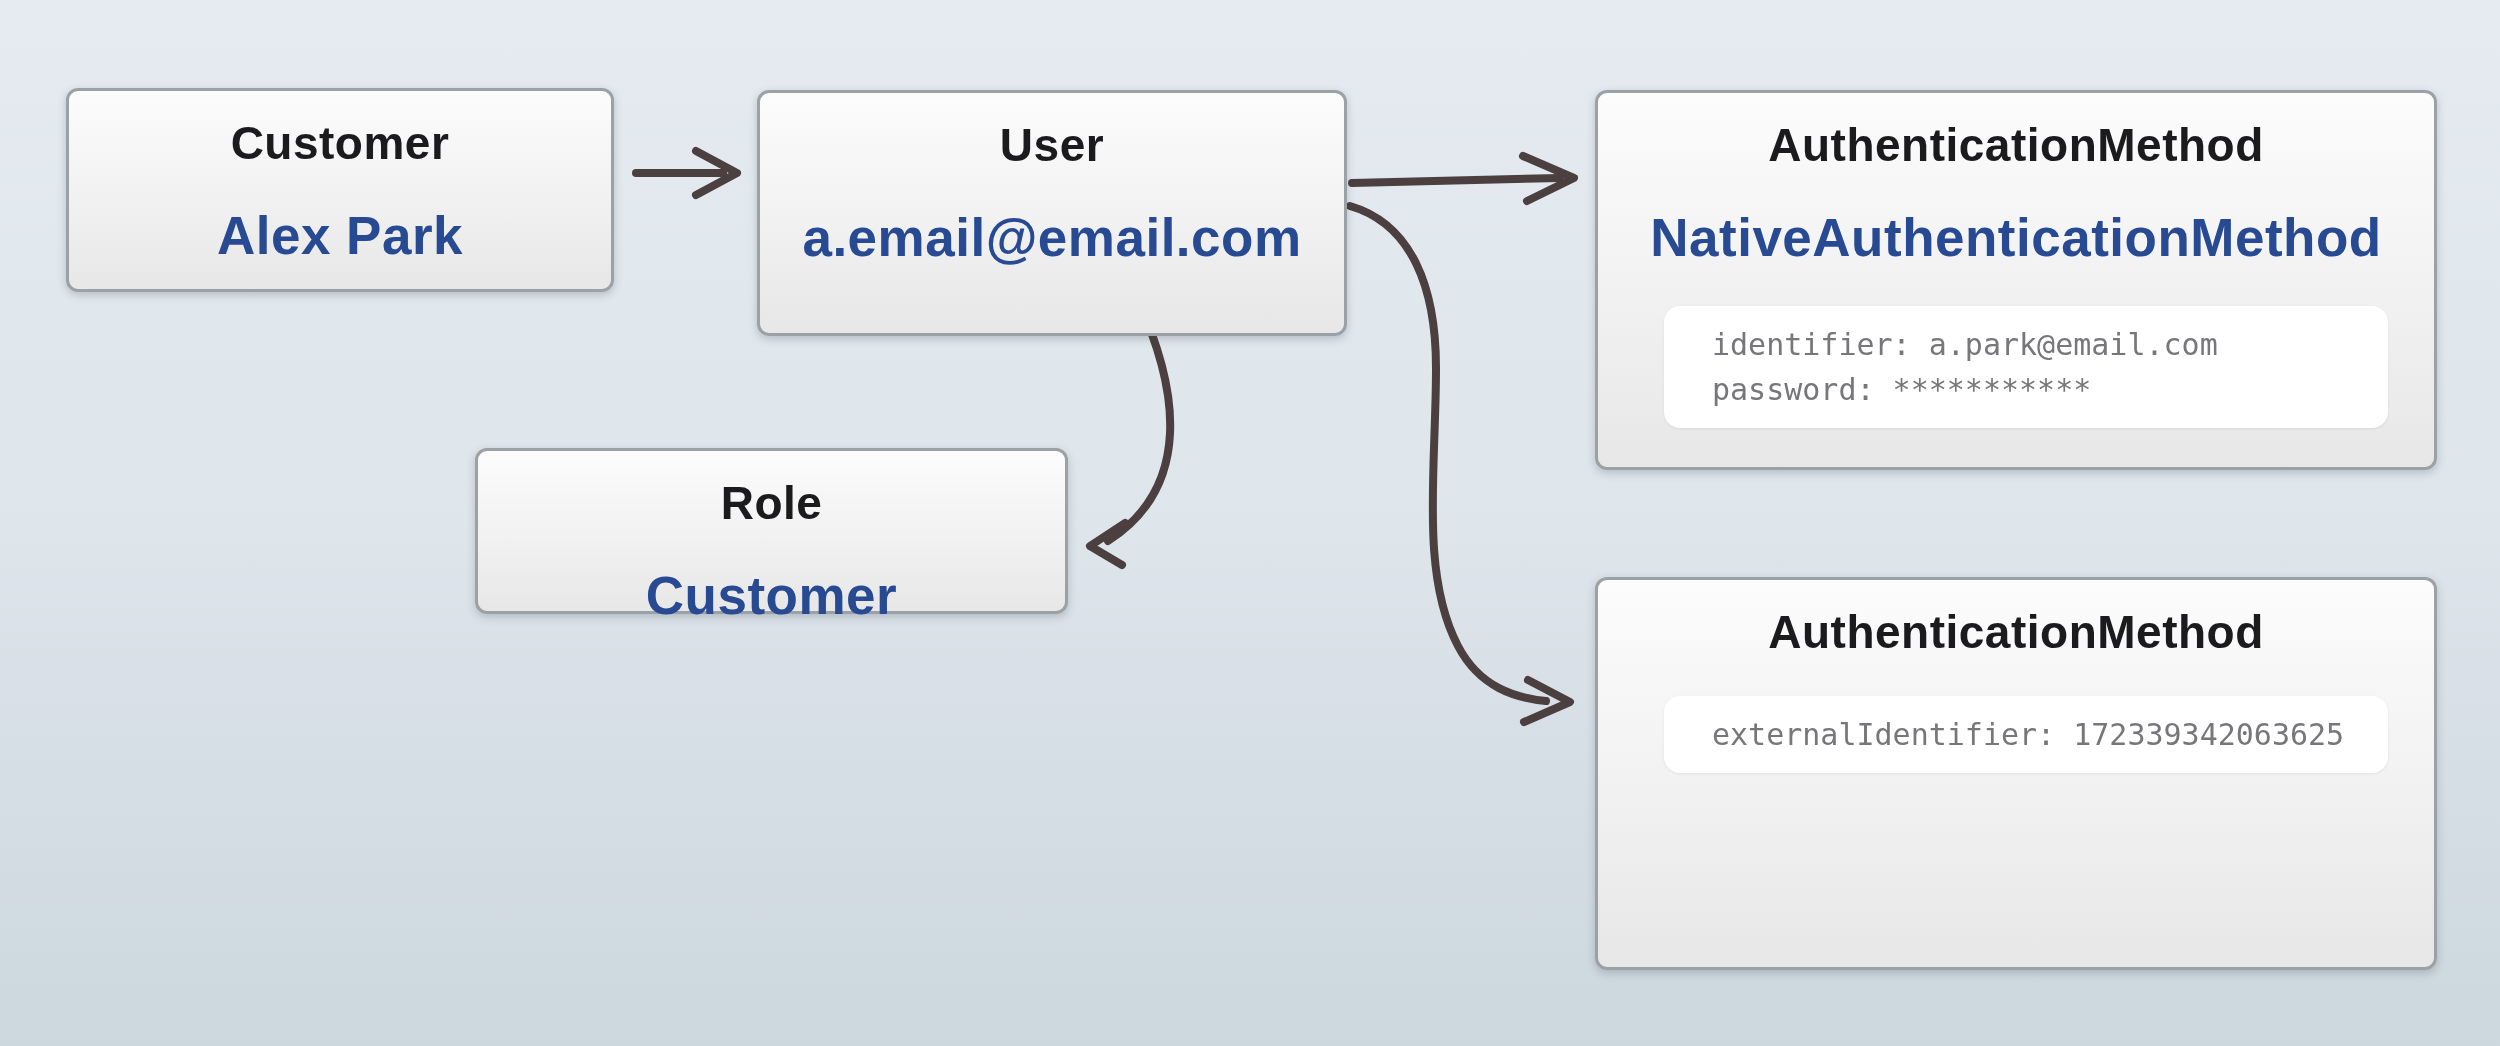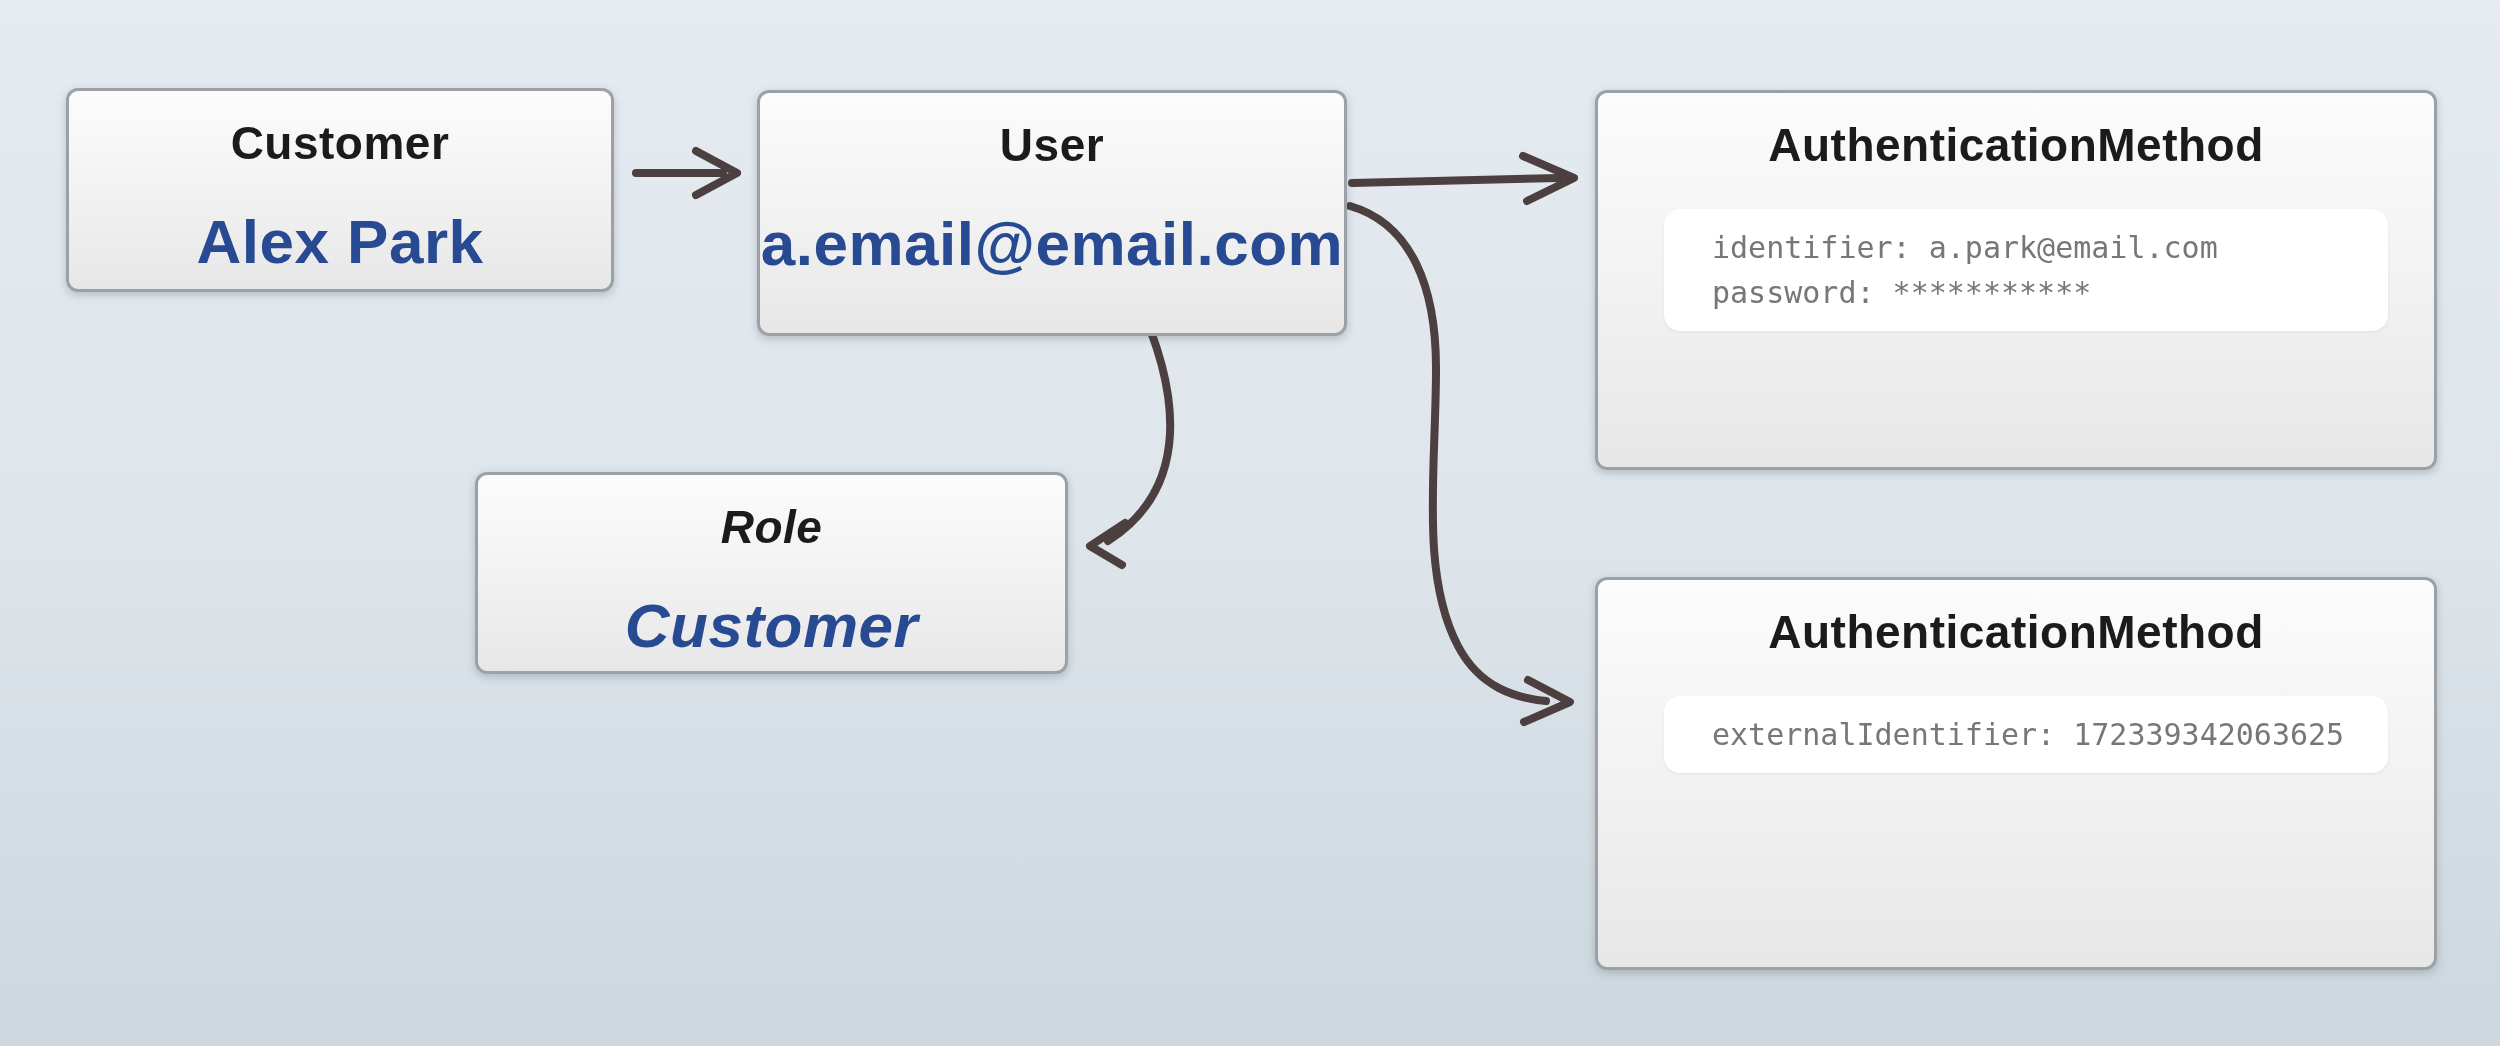--- a/index.html
+++ b/index.html
@@ -20,21 +20,21 @@
     text-align:center;
   }
   .node-title{
     margin-top:26px;
     font-size:46px;font-weight:bold;line-height:1.15;
     color:var(--title_text,#1b1b1d);
     letter-spacing:.5px;
   }
   .node-value{
     margin-top:36px;
-    font-size:62px;font-weight:bold;line-height:1.15;
+    font-size:53px;font-weight:bold;line-height:1.15;
     color:var(--value_text,#274a93);
     letter-spacing:.5px;
   }
   .attrs{
     margin:37px 46px 0 66px;
     background:var(--panel_bg,#ffffff);
     border-radius:16px;
     padding:16px 48px;
     text-align:left;
     box-shadow:0 1px 3px rgba(0,0,0,.07);
@@ -42,21 +42,21 @@
   .attr-line{
     font-family:"DejaVu Sans Mono",monospace;
     font-size:30px;line-height:45px;
     color:var(--attr_text,#77777b);
     white-space:pre;
   }
   
   #node-customer      {left:66px;  top:88px;  width:548px; height:204px;}
   #node-user          {left:757px; top:90px;  width:590px; height:246px;}
   #node-auth-native   {left:1595px;top:90px;  width:842px; height:380px;}
-  #node-role          {left:475px; top:472px; width:593px; height:202px;font-style:italic;}
+  #node-role          {left:475px; top:448px; width:593px; height:166px;}
   #node-auth-external {left:1595px;top:577px; width:842px; height:393px;}
   .edges{position:absolute;left:0;top:0;}
   .edges path{
     fill:none;
     stroke:var(--arrow,#4b3f3f);
     stroke-width:8;
     stroke-linecap:round;
     stroke-linejoin:round;
   }
 </style>
@@ -89,20 +89,21 @@
     <div class="node-value">Alex Park</div>
   </div>
 
   <div class="node" id="node-user">
     <div class="node-title">User</div>
     <div class="node-value">a.email@email.com</div>
   </div>
 
   <div class="node" id="node-auth-native">
     <div class="node-title">AuthenticationMethod</div>
+    <div class="node-value">NativeAuthenticationMethod</div>
     <div class="attrs">
       <div class="attr-line">identifier: a.park@email.com</div>
       <div class="attr-line">password: ***********</div>
     </div>
   </div>
 
   <div class="node" id="node-role">
     <div class="node-title">Role</div>
     <div class="node-value">Customer</div>
   </div>

